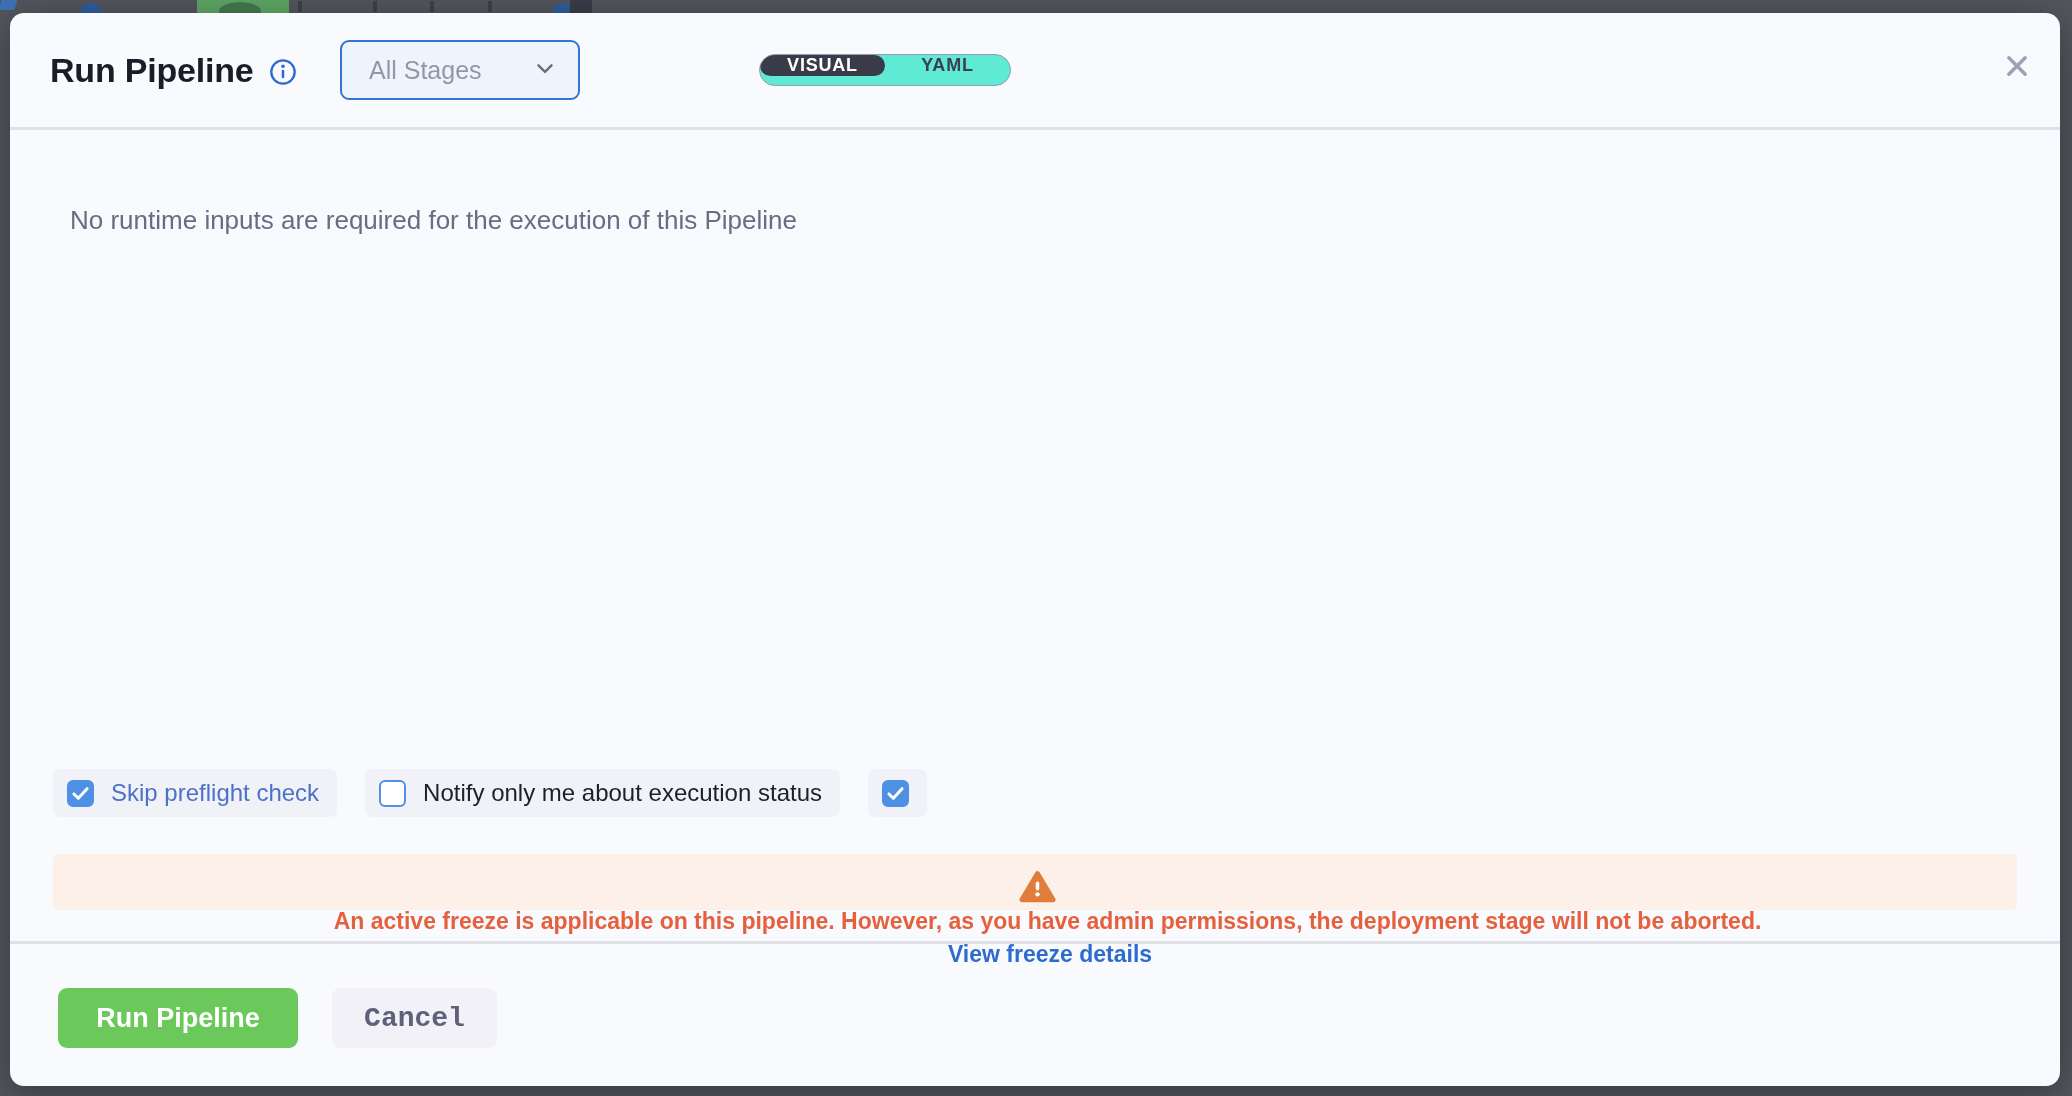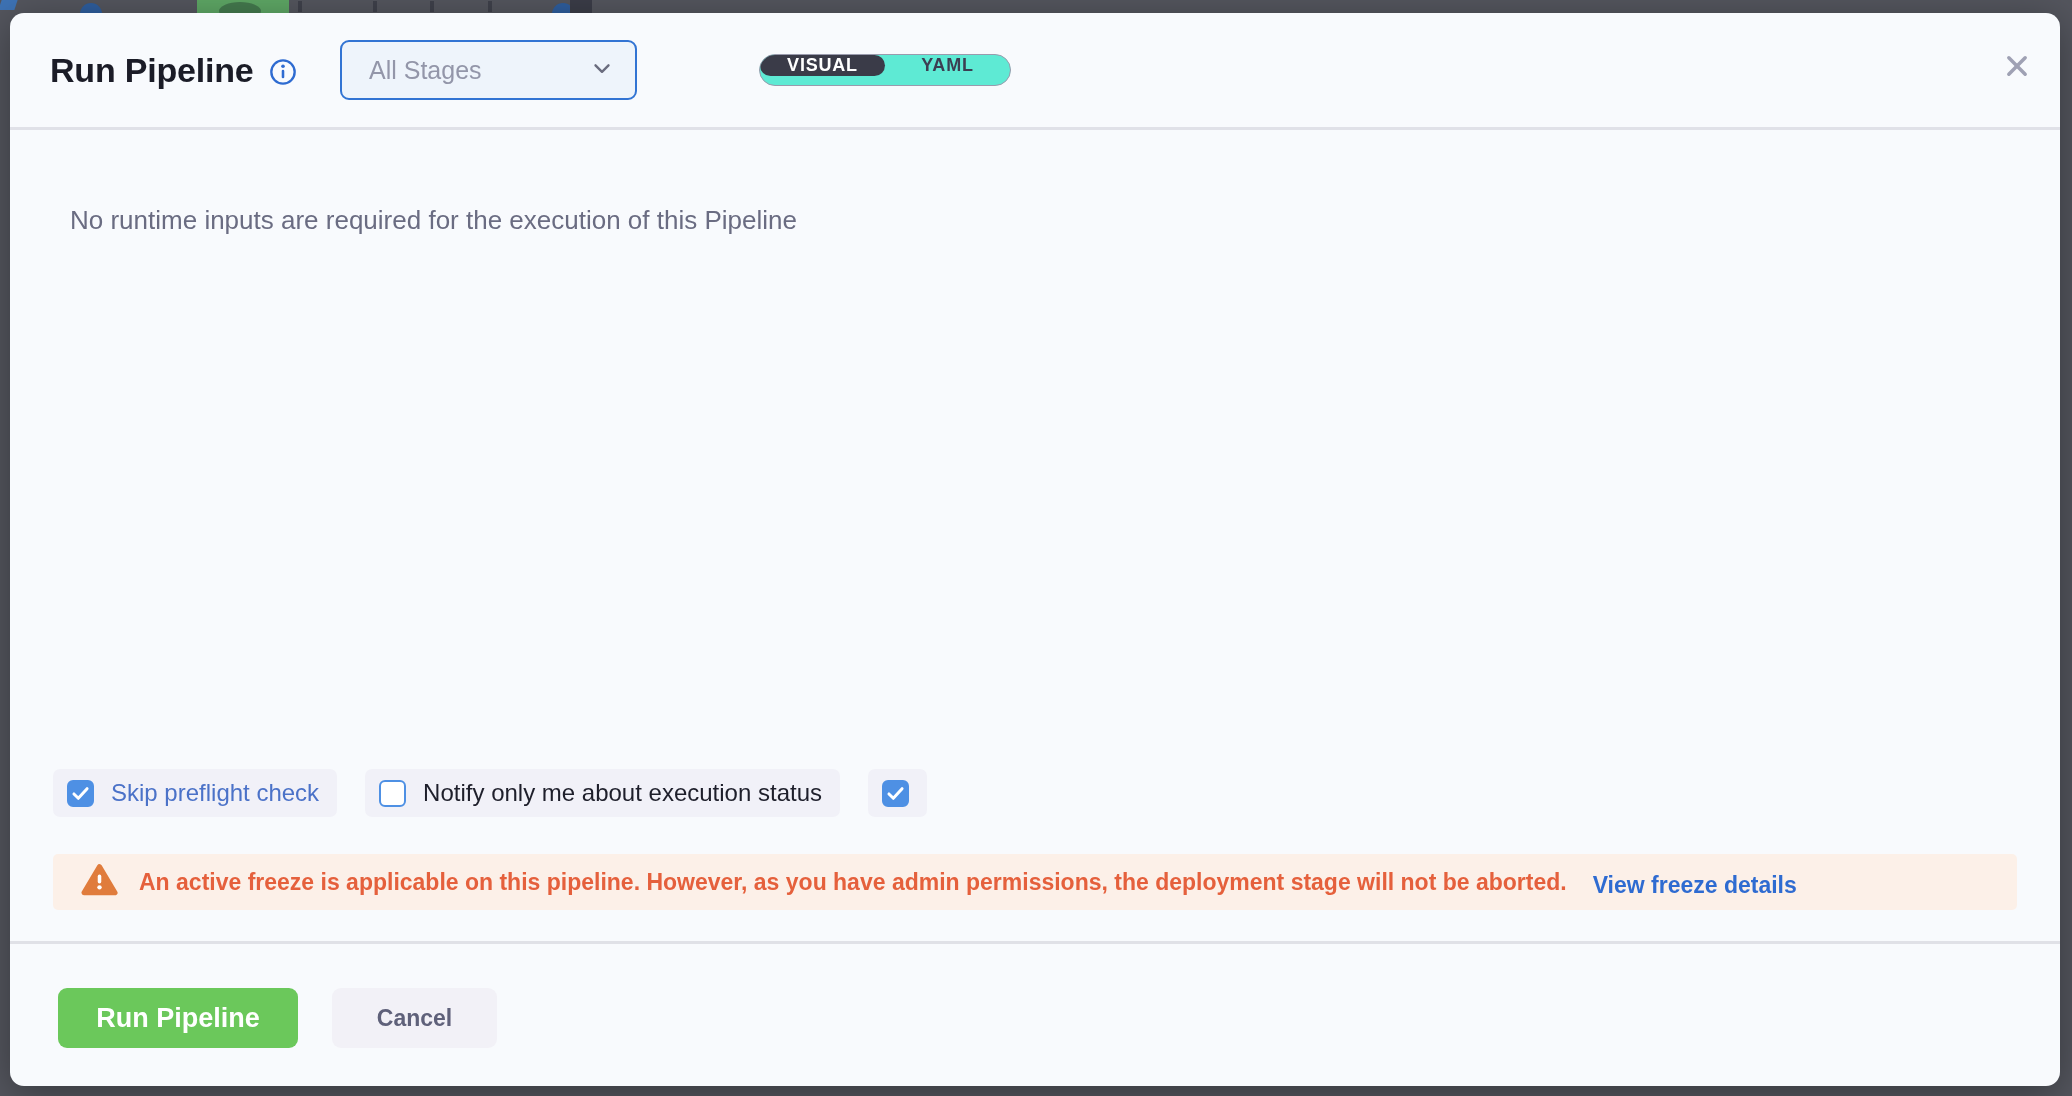--- a/index.html
+++ b/index.html
@@ -42,21 +42,21 @@
     position: absolute; left: 40px; top: 0; height: 114px;
     display: flex; align-items: center; gap: 15px;
   }
   .page-title {
     font-size: 34px; font-weight: 700; color: #1B1C27; letter-spacing: -0.2px;
   }
   .info-icon { width: 28px; height: 28px; display: block; margin-top: 3px; }
 
   .stage-select {
     position: absolute; left: 330px; top: 27px;
-    width: 297px; height: 60px;
+    width: 240px; height: 60px;
     border: 2px solid #3274D3; border-radius: 9px;
     background: #EEF4FB;
     display: flex; align-items: center;
     padding: 0 20px 0 27px;
     cursor: pointer;
   }
   .stage-select-value { font-size: 25px; color: #9396A9; flex: 1; }
   .chevron-icon { width: 26px; height: 26px; }
 
   .view-toggle {
@@ -113,21 +113,22 @@
   .checkbox.checked svg { display: block; }
   .option-label { font-size: 24px; color: #1E1F2B; white-space: nowrap; }
   .option-chip.checked-chip .option-label { color: #4B72C8; }
 
   .freeze-banner {
     position: absolute; left: 43px; top: 841px;
     width: 1964px; height: 56px;
     background: #FCF0E8;
     border-radius: 5px;
     display: flex; align-items: center;
-    padding: 0 24px 0 28px;
+    padding: 16px 24px 0 28px;
+    flex-direction: column;
   }
   .warning-triangle-icon { width: 37px; height: 34px; flex: none; }
   .freeze-text {
     font-size: 23px; font-weight: 600; color: #E5603C;
     margin-left: 21px; white-space: nowrap;
   }
   .freeze-link {
     font-size: 23px; font-weight: 600; color: #2E6BD1;
     margin-left: 26px; white-space: nowrap;
     text-decoration: none; cursor: pointer; margin-top: 6px;
@@ -142,21 +143,21 @@
     position: absolute; left: 48px; top: 975px;
     width: 240px; height: 60px;
     background: #6BC85B; border: none; border-radius: 9px;
     font-family: inherit; font-size: 27px; font-weight: 700; color: #FFFFFF;
     cursor: pointer;
   }
   .cancel-btn {
     position: absolute; left: 322px; top: 975px;
     width: 165px; height: 60px;
     background: #F2F1F7; border: none; border-radius: 9px;
-    font-family: Liberation Sans, sans-serif; font-size: 23px; font-weight: 700; color: #5F617A;
+    font-family: Liberation Mono, monospace; font-size: 28px; font-weight: 700; color: #5F617A;
     cursor: pointer;
   }
 </style>
 </head>
 <body>
 
 <div class="backdrop">
   <div class="frag frag-blue-wedge"></div>
   <div class="frag frag-circle frag-c1"></div>
   <div class="frag frag-green">

